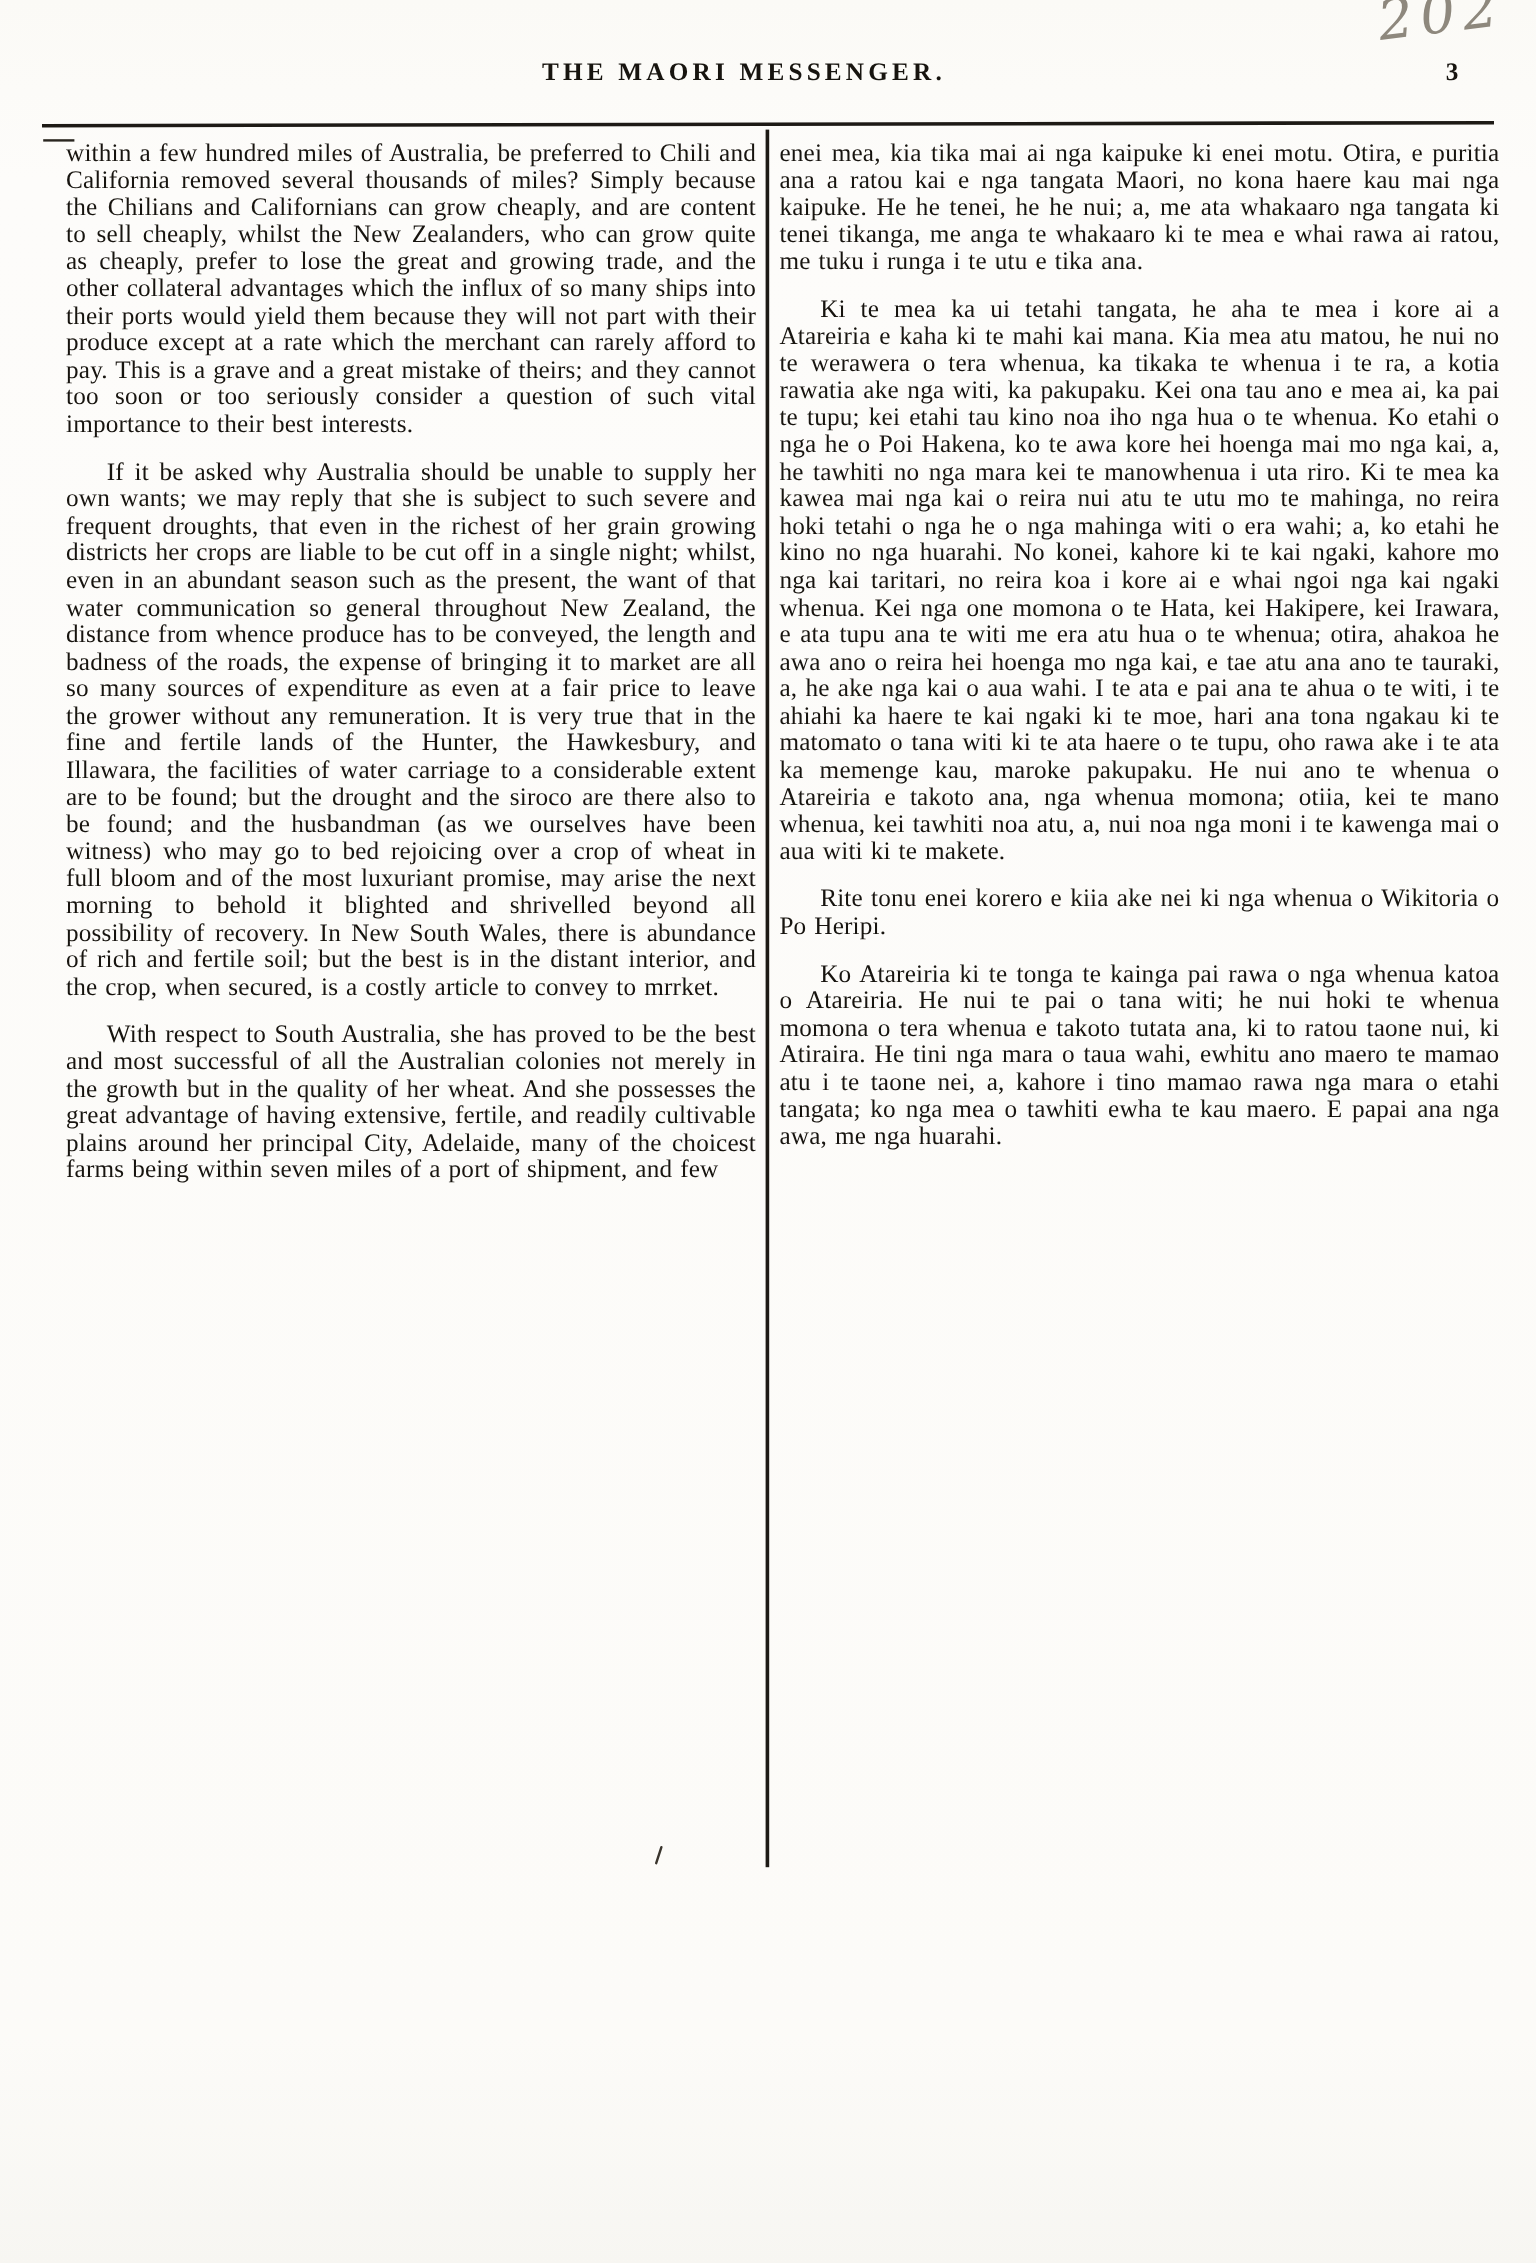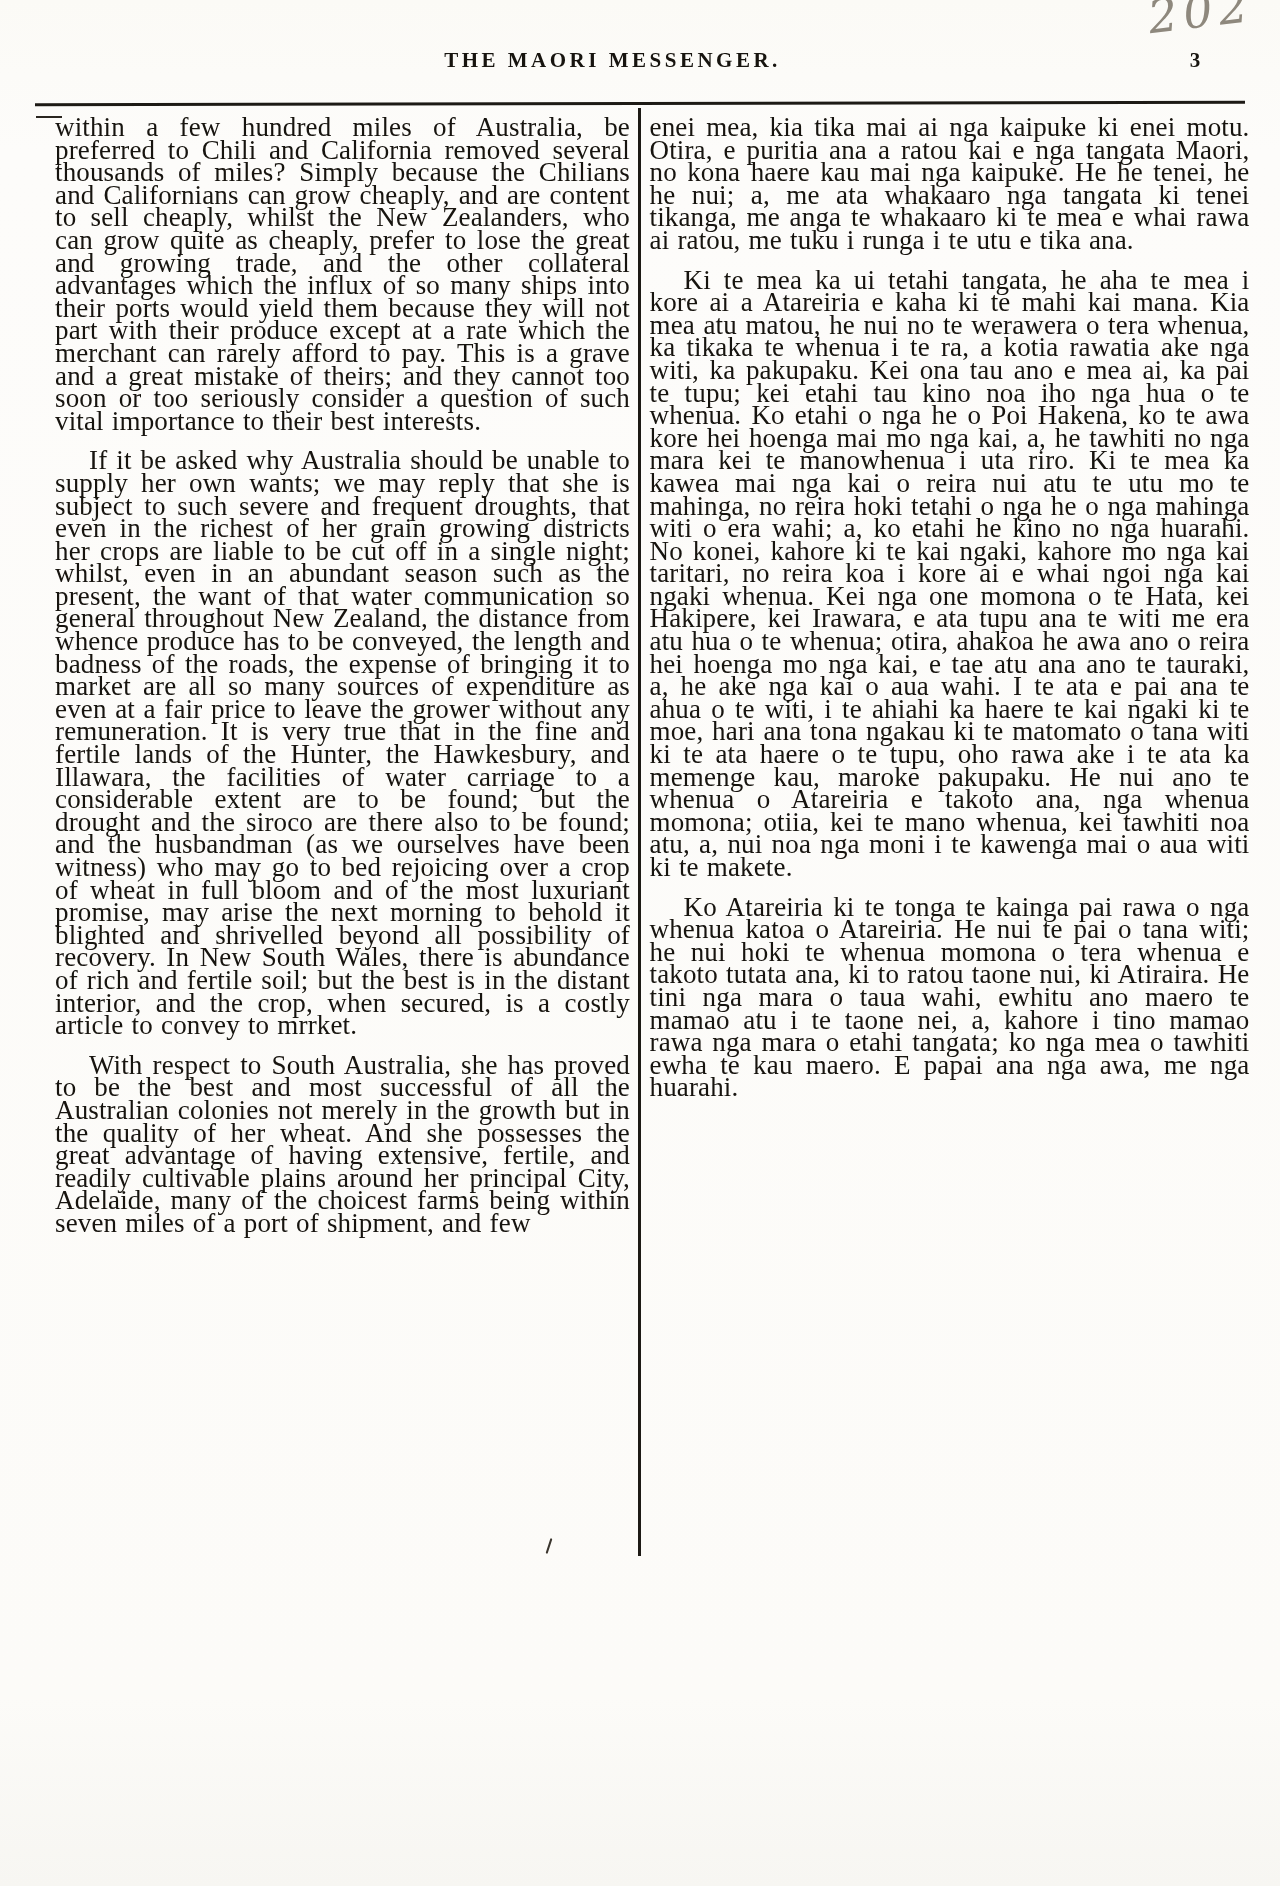--- a/index.html
+++ b/index.html
@@ -33,21 +33,21 @@
     line-height: 1;
   }
   
   .masthead {
     position: absolute;
     top: 48px;
     left: 0;
     right: 0;
     display: flex;
     align-items: center;
-    padding: 0 55px 0 60px;
+    padding: 0 40px 0 60px;
   }
   .masthead .title {
     font-weight: bold;
     font-size: 21px;
     letter-spacing: 3.5px;
     white-space: nowrap;
   }
   .masthead .title-left  { flex: 1 1 0; text-align: center; }
   .masthead .title-right { flex: 1 1 0; text-align: center; }
   .masthead .page-no {
@@ -78,21 +78,21 @@
   .columns {
     position: absolute;
     top: 116px;
     left: 55px;
     right: 28px;
     display: flex;
     align-items: flex-start;
   }
   .col {
     text-align: justify;
-    font-size: 27px;
+    font-size: 21px;
     line-height: 22.6px;
     letter-spacing: 0.15px;
     word-spacing: 1.2px;
   }
   .col-left  { width: 575px; }
   .col-right { width: 600px; }
   .col-divider {
     width: 2.5px;
     align-self: stretch;
     min-height: 1448px;
@@ -134,20 +134,21 @@
       <p class="continuation">within a few hundred miles of Australia, be preferred to Chili and California removed several thousands of miles? Simply because the Chilians and Californians can grow cheaply, and are content to sell cheaply, whilst the New Zealanders, who can grow quite as cheaply, prefer to lose the great and growing trade, and the other collateral advantages which the influx of so many ships into their ports would yield them because they will not part with their produce except at a rate which the merchant can rarely afford to pay. This is a grave and a great mistake of theirs; and they cannot too soon or too seriously consider a question of such vital importance to their best interests.</p>
       <p>If it be asked why Australia should be unable to supply her own wants; we may reply that she is subject to such severe and frequent droughts, that even in the richest of her grain growing districts her crops are liable to be cut off in a single night; whilst, even in an abundant season such as the present, the want of that water communication so general throughout New Zealand, the distance from whence produce has to be conveyed, the length and badness of the roads, the expense of bringing it to market are all so many sources of expenditure as even at a fair price to leave the grower without any remuneration. It is very true that in the fine and fertile lands of the Hunter, the Hawkesbury, and Illawara, the facilities of water carriage to a considerable extent are to be found; but the drought and the siroco are there also to be found; and the husbandman (as we ourselves have been witness) who may go to bed rejoicing over a crop of wheat in full bloom and of the most luxuriant promise, may arise the next morning to behold it blighted and shrivelled beyond all possibility of recovery. In New South Wales, there is abundance of rich and fertile soil; but the best is in the distant interior, and the crop, when secured, is a costly article to convey to mrrket.</p>
       <p>With respect to South Australia, she has proved to be the best and most successful of all the Australian colonies not merely in the growth but in the quality of her wheat. And she possesses the great advantage of having extensive, fertile, and readily cultivable plains around her principal City, Adelaide, many of the choicest farms being within seven miles of a port of shipment, and few</p>
     </div>
 
     <div class="col-divider"></div>
 
     <div class="col col-right">
       <p class="continuation">enei mea, kia tika mai ai nga kaipuke ki enei motu. Otira, e puritia ana a ratou kai e nga tangata Maori, no kona haere kau mai nga kaipuke. He he tenei, he he nui; a, me ata whakaaro nga tangata ki tenei tikanga, me anga te whakaaro ki te mea e whai rawa ai ratou, me tuku i runga i te utu e tika ana.</p>
       <p>Ki te mea ka ui tetahi tangata, he aha te mea i kore ai a Atareiria e kaha ki te mahi kai mana. Kia mea atu matou, he nui no te werawera o tera whenua, ka tikaka te whenua i te ra, a kotia rawatia ake nga witi, ka pakupaku. Kei ona tau ano e mea ai, ka pai te tupu; kei etahi tau kino noa iho nga hua o te whenua. Ko etahi o nga he o Poi Hakena, ko te awa kore hei hoenga mai mo nga kai, a, he tawhiti no nga mara kei te manowhenua i uta riro. Ki te mea ka kawea mai nga kai o reira nui atu te utu mo te mahinga, no reira hoki tetahi o nga he o nga mahinga witi o era wahi; a, ko etahi he kino no nga huarahi. No konei, kahore ki te kai ngaki, kahore mo nga kai taritari, no reira koa i kore ai e whai ngoi nga kai ngaki whenua. Kei nga one momona o te Hata, kei Hakipere, kei Irawara, e ata tupu ana te witi me era atu hua o te whenua; otira, ahakoa he awa ano o reira hei hoenga mo nga kai, e tae atu ana ano te tauraki, a, he ake nga kai o aua wahi. I te ata e pai ana te ahua o te witi, i te ahiahi ka haere te kai ngaki ki te moe, hari ana tona ngakau ki te matomato o tana witi ki te ata haere o te tupu, oho rawa ake i te ata ka memenge kau, maroke pakupaku. He nui ano te whenua o Atareiria e takoto ana, nga whenua momona; otiia, kei te mano whenua, kei tawhiti noa atu, a, nui noa nga moni i te kawenga mai o aua witi ki te makete.</p>
+      <p>Rite tonu enei korero e kiia ake nei ki nga whenua o Wikitoria o Po Heripi.</p>
       <p>Ko Atareiria ki te tonga te kainga pai rawa o nga whenua katoa o Atareiria. He nui te pai o tana witi; he nui hoki te whenua momona o tera whenua e takoto tutata ana, ki to ratou taone nui, ki Atiraira. He tini nga mara o taua wahi, ewhitu ano maero te mamao atu i te taone nei, a, kahore i tino mamao rawa nga mara o etahi tangata; ko nga mea o tawhiti ewha te kau maero. E papai ana nga awa, me nga huarahi.</p>
     </div>
 
   </div>
 
   <div class="ink-mark"></div>
 
 </div>
 
 </body></html>

